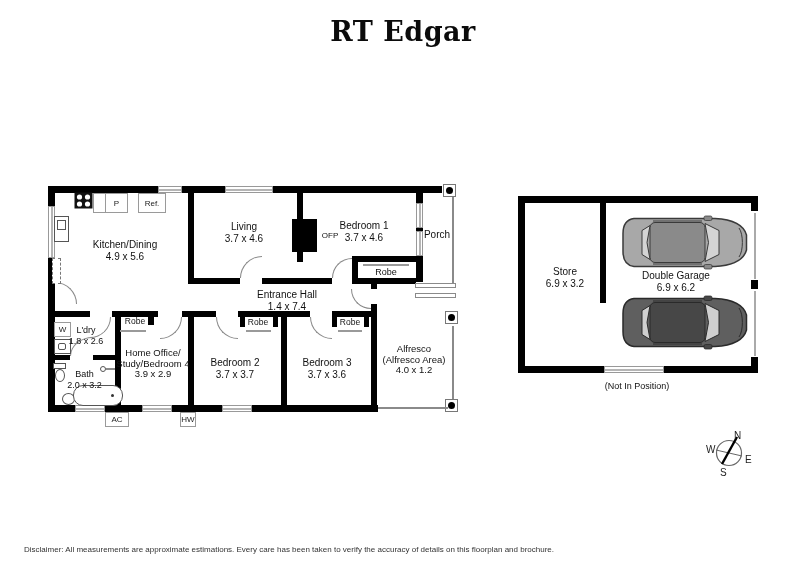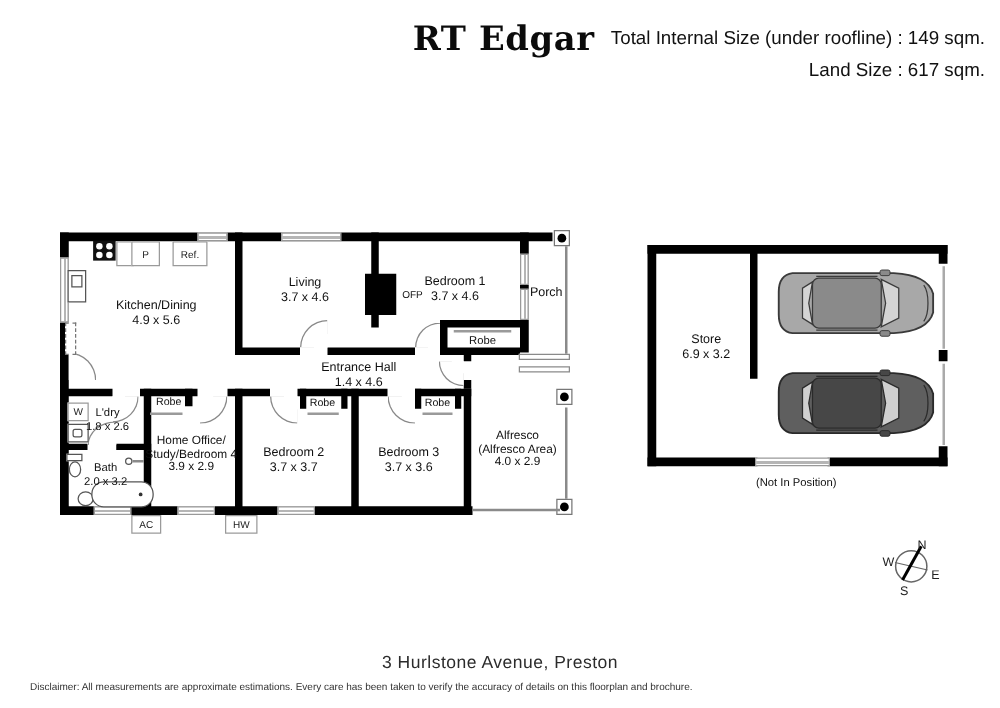--- a/index.html
+++ b/index.html
@@ -39,24 +39,20 @@
   #address{position:absolute;left:0;top:521px;width:800px;text-align:center;font-size:14px;color:#2b2b2b;letter-spacing:.4px;}
   #disclaimer{position:absolute;left:0;top:545px;width:800px;font-size:8px;color:#333;padding-left:24px;}
   svg text{font-family:"Liberation Sans",sans-serif;}
 </style>
 </head>
 <body>
 
 <div id="canvas">
 
   <div id="brand">RT Edgar</div>
-  <div id="sizes">
-    <div>Total Internal Size (under roofline) : 149 sqm.</div>
-    <div>Land Size : 617 sqm.</div>
-  </div>
 
   <div class="wall" style="left:48px;top:186px;width:394px;height:7px"></div>
   <div class="wall" style="left:48px;top:186px;width:7px;height:226px"></div>
   <div class="wall" style="left:48px;top:405px;width:330px;height:7px"></div>
   <div class="wall" style="left:416px;top:186px;width:7px;height:96px"></div>
   <div class="wall" style="left:188px;top:186px;width:6px;height:98px"></div>
   <div class="wall" style="left:297px;top:186px;width:6px;height:76px"></div>
 
   <div class="wall" style="left:188px;top:278px;width:52px;height:6px"></div>
   <div class="wall" style="left:262px;top:278px;width:70px;height:6px"></div>
@@ -155,21 +151,21 @@
   <div class="fix" style="left:55px;top:369px;width:10px;height:13px;border-radius:50%"></div>
   <div class="fix" style="left:62px;top:393px;width:13px;height:12px;border-radius:50%"></div>
   <div class="fix" style="left:73px;top:385px;width:50px;height:21px;border-radius:10px;border-width:1.5px"></div>
   <div class="abs" style="left:111px;top:394px;width:3px;height:3px;background:#333;border-radius:50%"></div>
   <div class="fix" style="left:100px;top:366px;width:6px;height:6px;border-radius:50%"></div>
   <div class="thin" style="left:106px;top:368px;width:9px;height:2px"></div>
 
   <div class="box" style="left:105px;top:412px;width:24px;height:15px">
       <span>AC</span>
     </div>
-  <div class="box" style="left:180px;top:412px;width:26px;height:15px">
+  <div class="box" style="left:180px;top:412px;width:16px;height:15px">
       <span>HW</span>
     </div>
 
   <div class="rod" style="left:120px;top:330px;width:26px;height:2px"></div>
   <div class="rod" style="left:246px;top:330px;width:25px;height:2px"></div>
   <div class="rod" style="left:338px;top:330px;width:24px;height:2px"></div>
 
   <div class="lbl" style="left:65px;top:239px;width:120px">
     <span>Kitchen/Dining</span>
       <span>4.9 x 5.6</span>
@@ -183,21 +179,21 @@
       <span>3.7 x 4.6</span>
     </div>
   <div class="lbl" style="left:414px;top:229px;width:46px">
     <span>Porch</span>
     </div>
   <div class="lbl s9" style="left:356px;top:267px;width:60px">
     <span>Robe</span>
     </div>
   <div class="lbl" style="left:237px;top:289px;width:100px">
     <span>Entrance Hall</span>
-      <span>1.4 x 4.6</span>
+      <span>1.4 x 7.4</span>
     </div>
   <div class="lbl s9" style="left:58px;top:325px;width:56px">
     <span>L'dry</span>
       <span>1.8 x 2.6</span>
     </div>
   <div class="lbl s9" style="left:110px;top:316px;width:50px;font-size:8.5px">
     <span>Robe</span>
     </div>
   <div class="lbl s9" style="left:98px;top:348px;width:110px;font-size:9.5px">
     <span>Home Office/</span>
@@ -214,21 +210,21 @@
   <div class="lbl" style="left:277px;top:357px;width:100px">
     <span>Bedroom 3</span>
       <span>3.7 x 3.6</span>
     </div>
   <div class="lbl s9" style="left:325px;top:317px;width:50px;font-size:8.5px">
     <span>Robe</span>
     </div>
   <div class="lbl s9" style="left:374px;top:344px;width:80px;font-size:9.5px">
     <span>Alfresco</span>
       <span>(Alfresco Area)</span>
-      <span>4.0 x 2.9</span>
+      <span>4.0 x 1.2</span>
     </div>
   <div class="lbl s9" style="left:57px;top:369px;width:55px">
     <span>Bath</span>
       <span>2.0 x 3.2</span>
     </div>
 
   <div class="wall" style="left:518px;top:196px;width:240px;height:7px"></div>
   <div class="wall" style="left:518px;top:196px;width:7px;height:177px"></div>
   <div class="wall" style="left:518px;top:366px;width:88px;height:7px"></div>
   <div class="wall" style="left:662px;top:366px;width:96px;height:7px"></div>
@@ -237,20 +233,24 @@
   <div class="wall" style="left:751px;top:280px;width:7px;height:9px"></div>
   <div class="wall" style="left:751px;top:357px;width:7px;height:16px"></div>
   <div class="thin" style="left:754px;top:213px;width:2px;height:66px;background:#aaa"></div>
   <div class="thin" style="left:754px;top:291px;width:2px;height:65px;background:#aaa"></div>
   <div class="wall" style="left:600px;top:196px;width:6px;height:107px"></div>
 
   <div class="lbl" style="left:525px;top:266px;width:80px">
     <span>Store</span>
       <span>6.9 x 3.2</span>
     </div>
+  <div class="lbl" style="left:626px;top:270px;width:100px">
+    <span>Double Garage</span>
+      <span>6.9 x 6.2</span>
+    </div>
   <div class="lbl s9" style="left:557px;top:381px;width:160px">
     <span>(Not In Position)</span>
     </div>
 
   <svg class="abs" style="left:620px;top:215px" width="130" height="55" viewBox="0 0 260 106">
     <path d="M28 5 L190 5 C228 7 248 20 253 38 L253 68 C248 86 228 99 190 101 L28 101 C13 99 6 88 6 71 L6 35 C6 18 13 7 28 5 Z" fill="#a8a8a8" stroke="#3a3a3a" stroke-width="3"></path>
     <path d="M238 24 C247 36 247 70 238 82" fill="none" stroke="#3a3a3a" stroke-width="2"></path>
     <rect x="60" y="13" width="110" height="80" rx="10" fill="#8a8a8a" stroke="#3a3a3a" stroke-width="2"></rect>
     <polygon points="170,15 198,29 198,77 170,91 177,53" fill="#d4d4d4" stroke="#3a3a3a" stroke-width="2"></polygon>
     <polygon points="60,19 44,29 44,77 60,87 54,53" fill="#d4d4d4" stroke="#3a3a3a" stroke-width="2"></polygon>
@@ -274,16 +274,15 @@
   <svg class="abs" style="left:697px;top:424px" width="64" height="58" viewBox="0 0 64 58">
     <circle cx="32" cy="29" r="12.5" fill="#fff" stroke="#666" stroke-width="1.2"></circle>
     <line x1="19" y1="26" x2="45" y2="32" stroke="#666" stroke-width="1"></line>
     <line x1="25" y1="40" x2="40" y2="13" stroke="#000" stroke-width="2.4"></line>
     <text x="37" y="15" font-size="10" fill="#222">N</text>
     <text x="48" y="39" font-size="10" fill="#222">E</text>
     <text x="23" y="52" font-size="10" fill="#222">S</text>
     <text x="9" y="29" font-size="10" fill="#222">W</text>
   </svg>
 
-  <div id="address">3 Hurlstone Avenue, Preston</div>
   <div id="disclaimer">Disclaimer: All measurements are approximate estimations. Every care has been taken to verify the accuracy of details on this floorplan and brochure.</div>
 
 </div>
 
 </body></html>

